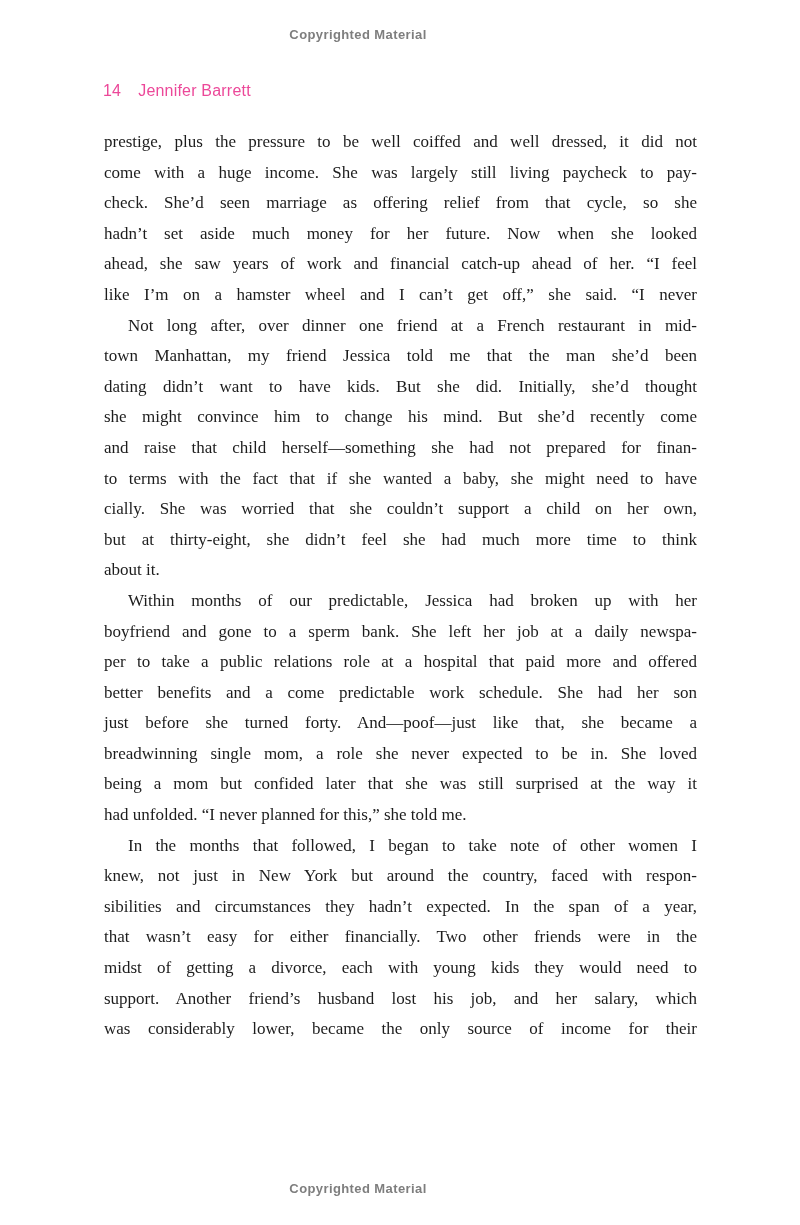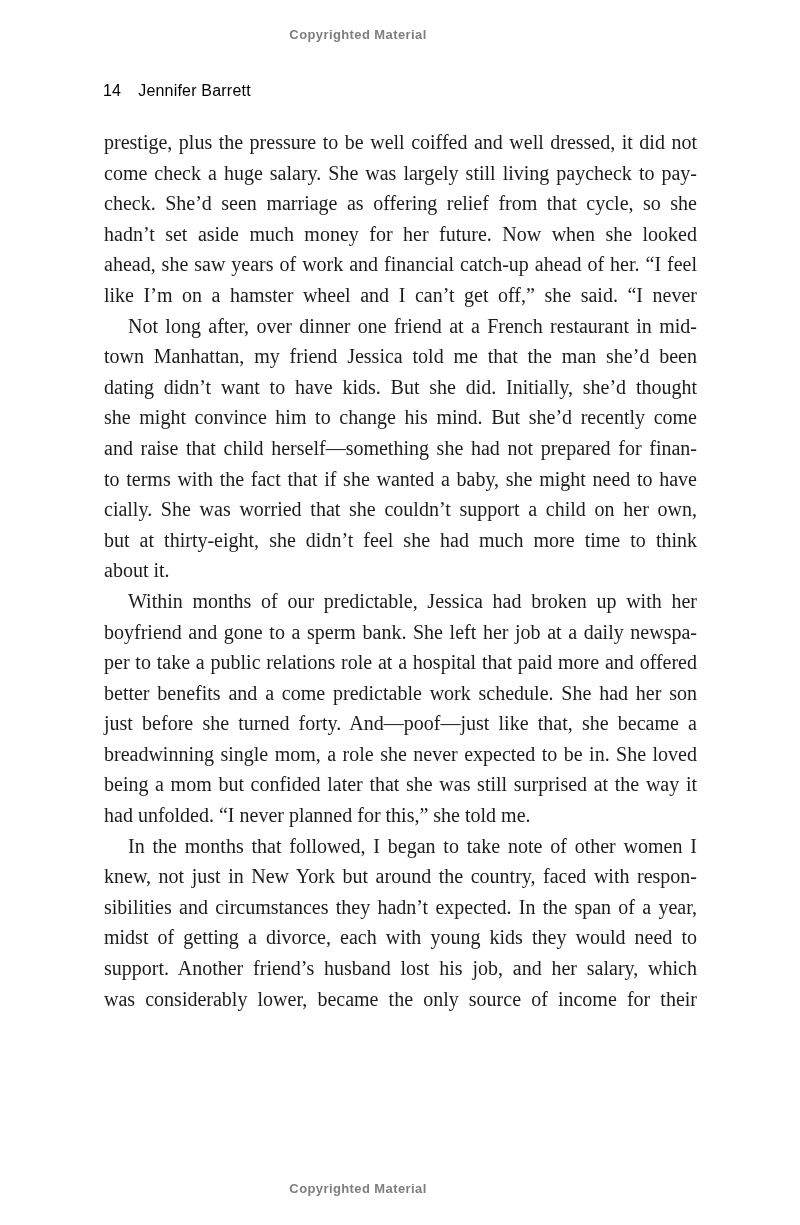--- a/index.html
+++ b/index.html
@@ -22,31 +22,31 @@
     color: #7e7e7e;
   }
   .copyright-top { top: 27px; }
   .copyright-bottom { top: 1181px; }
   .running-header {
     position: absolute;
     top: 82px;
     left: 103px;
     font-family: "Liberation Sans", sans-serif;
     font-size: 16px;
-    color: #000000;
+    color: #ec4899;
     letter-spacing: 0.2px;
   }
   .running-header .pagenum { margin-right: 17px; }
   .body-text {
     position: absolute;
     top: 127px;
     left: 104px;
     width: 593px;
     font-family: "Liberation Serif", serif;
-    font-size: 20px;
+    font-size: 17px;
     line-height: 30.6px;
     color: #1c1c1c;
   }
   .line {
     text-align: justify;
     text-align-last: justify;
   }
   .line.flush { text-align-last: left; }
   .line.indent { text-indent: 24px; }
 </style>
@@ -57,21 +57,21 @@
 
   <div class="copyright copyright-top">Copyrighted Material</div>
 
   <div class="running-header">
     <span class="pagenum">14</span><span>Jennifer Barrett</span>
   </div>
 
   <main class="body-text">
       <div>
         <div class="line">prestige, plus the pressure to be well coiffed and well dressed, it did not</div>
-        <div class="line">come check a huge salary. She was largely still living paycheck to pay-</div>
+        <div class="line">come with a huge income. She was largely still living paycheck to pay-</div>
         <div class="line">check. She’d seen marriage as offering relief from that cycle, so she</div>
         <div class="line">hadn’t set aside much money for her future. Now when she looked</div>
         <div class="line">ahead, she saw years of work and financial catch-up ahead of her. “I feel</div>
         <div class="line">like I’m on a hamster wheel and I can’t get off,” she said. “I never</div>
       </div>
       <div>
         <div class="line indent">Not long after, over dinner one friend at a French restaurant in mid-</div>
         <div class="line">town Manhattan, my friend Jessica told me that the man she’d been</div>
         <div class="line">dating didn’t want to have kids. But she did. Initially, she’d thought</div>
         <div class="line">she might convince him to change his mind. But she’d recently come</div>
@@ -88,20 +88,21 @@
         <div class="line">better benefits and a come predictable work schedule. She had her son</div>
         <div class="line">just before she turned forty. And—poof—just like that, she became a</div>
         <div class="line">breadwinning single mom, a role she never expected to be in. She loved</div>
         <div class="line">being a mom but confided later that she was still surprised at the way it</div>
         <div class="line flush">had unfolded. “I never planned for this,” she told me.</div>
       </div>
       <div>
         <div class="line indent">In the months that followed, I began to take note of other women I</div>
         <div class="line">knew, not just in New York but around the country, faced with respon-</div>
         <div class="line">sibilities and circumstances they hadn’t expected. In the span of a year,</div>
+        <div class="line">that wasn’t easy for either financially. Two other friends were in the</div>
         <div class="line">midst of getting a divorce, each with young kids they would need to</div>
         <div class="line">support. Another friend’s husband lost his job, and her salary, which</div>
         <div class="line">was considerably lower, became the only source of income for their</div>
       </div>
     </main>
 
   <div class="copyright copyright-bottom">Copyrighted Material</div>
 
 </div>
 

